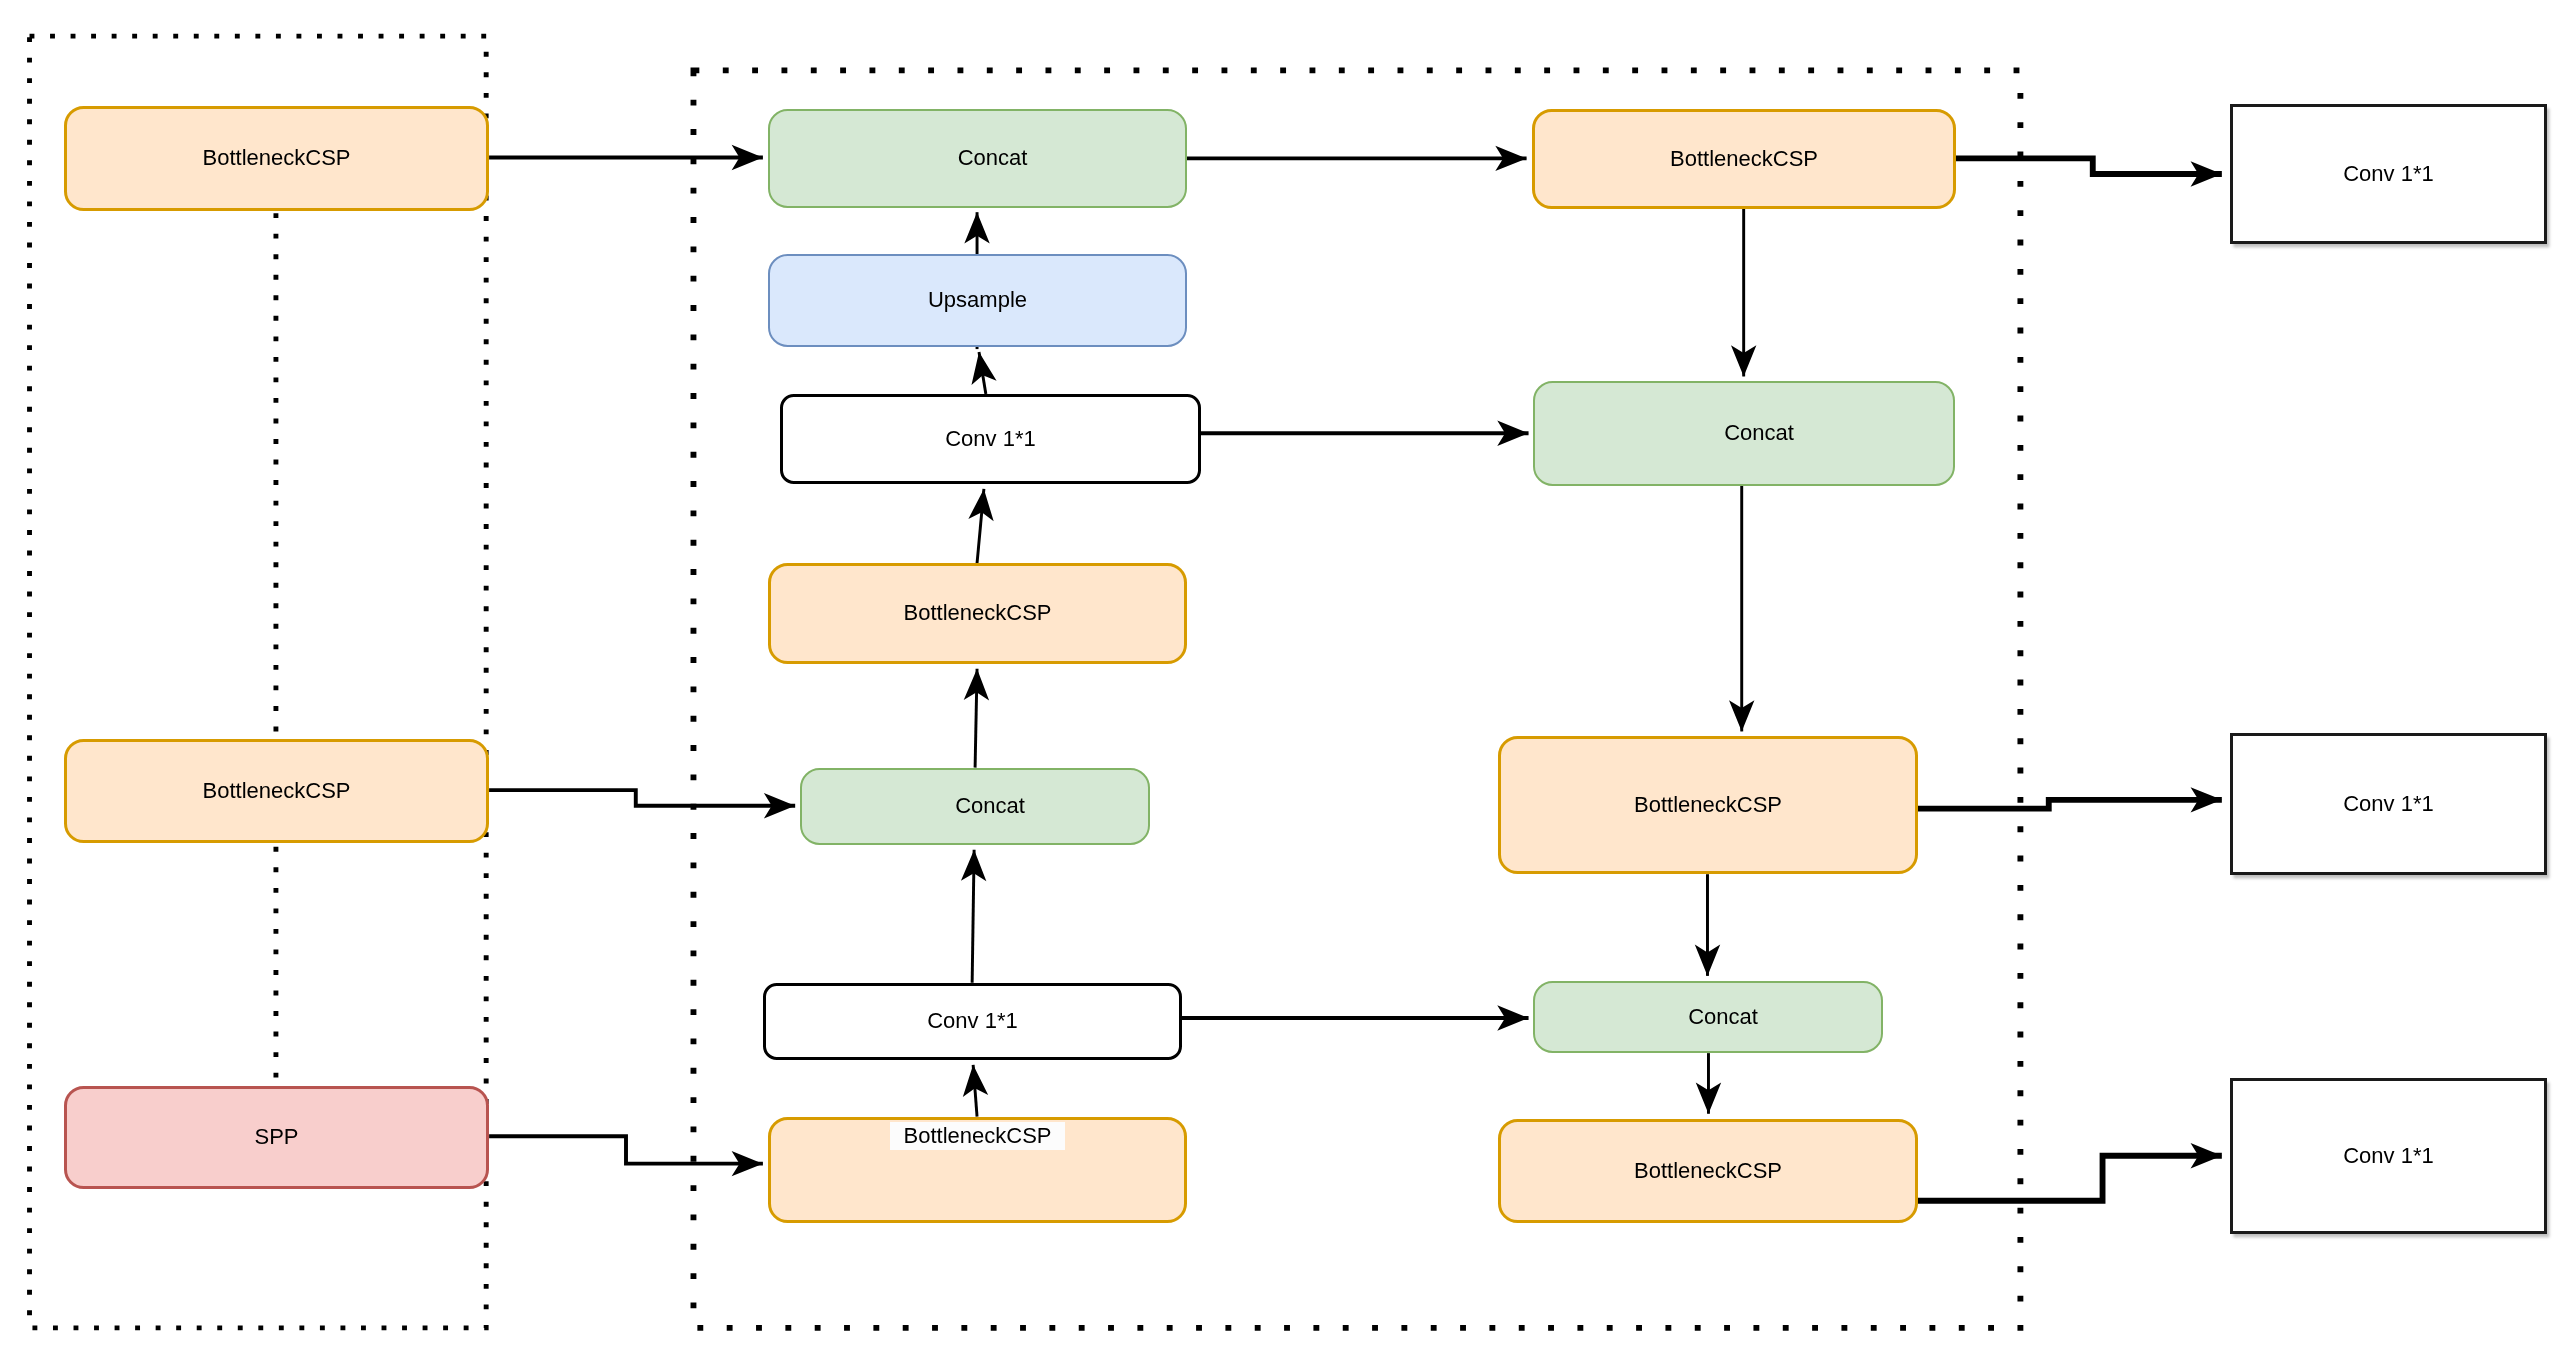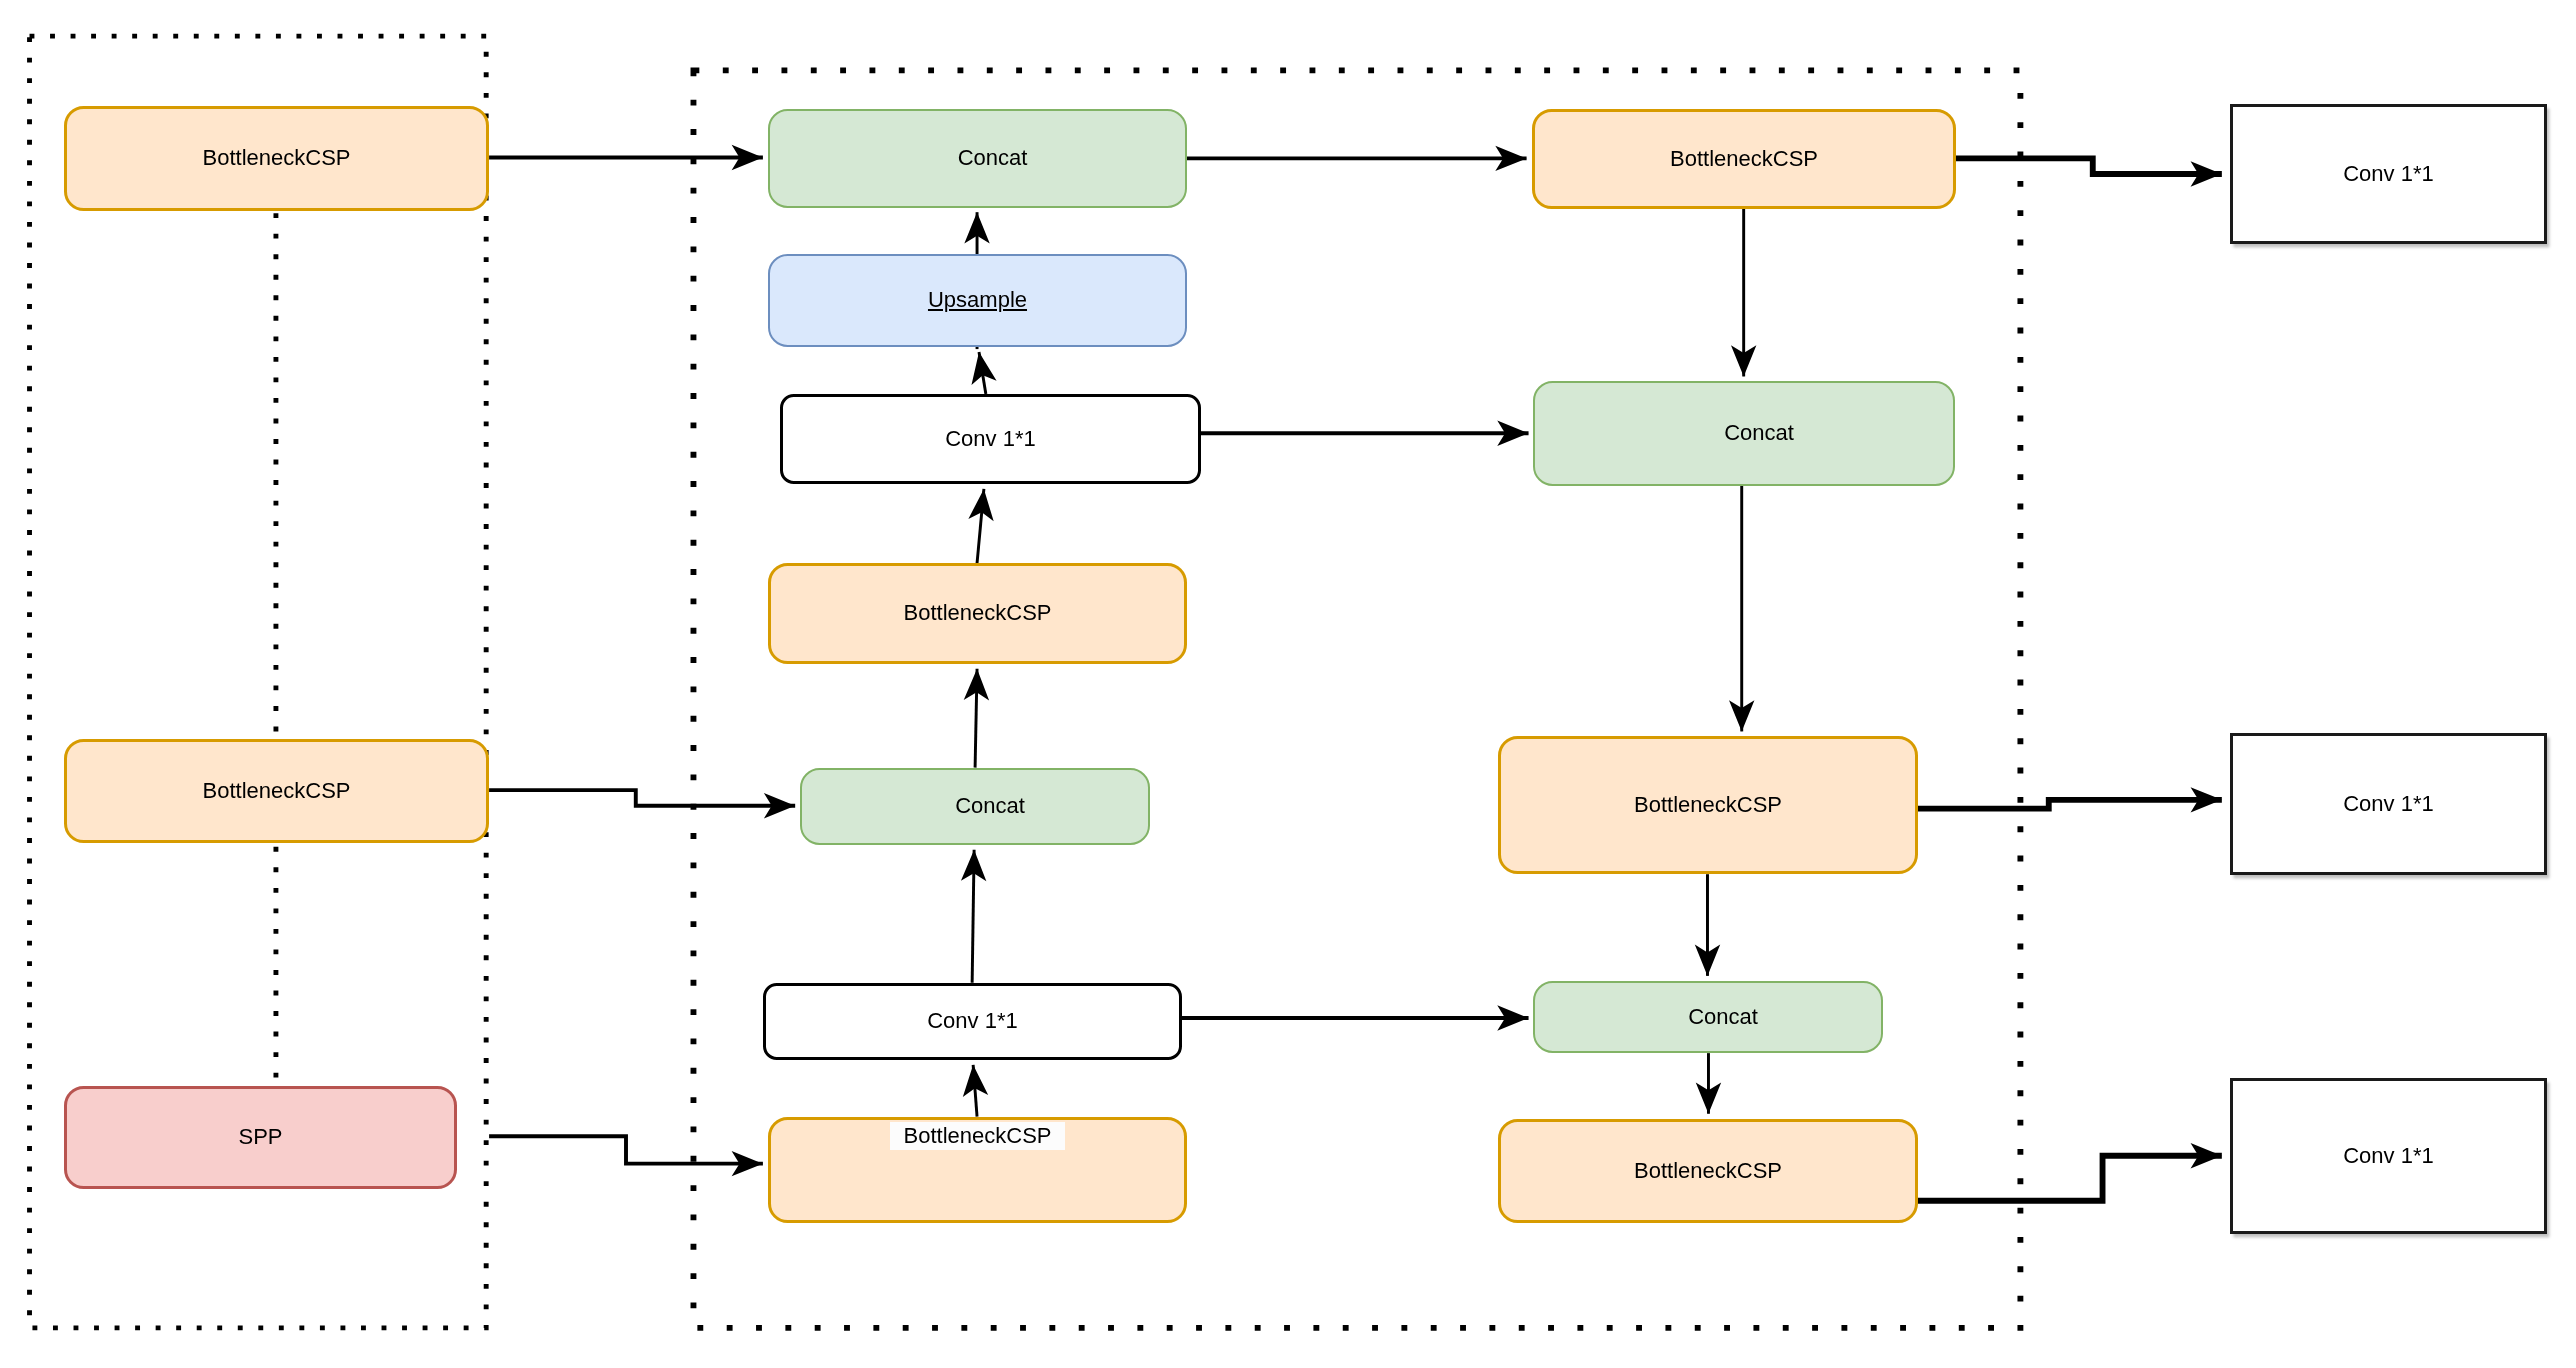--- a/index.html
+++ b/index.html
@@ -71,28 +71,28 @@
     <path class="edge thick" d="M 1961 827 L 2095 827 L 2095 818 L 2272 818" marker-end="url(#ah)"></path>
     <path class="edge thick" d="M 1961 1228 L 2150 1228 L 2150 1182 L 2272 1182" marker-end="url(#ah)"></path>
   </svg>
 
   <div class="node orange" style="left:64px;top:106px;width:425px;height:105px;">
     <span class="lbl">BottleneckCSP</span>
   </div>
   <div class="node orange" style="left:64px;top:739px;width:425px;height:104px;">
     <span class="lbl">BottleneckCSP</span>
   </div>
-  <div class="node red" style="left:64px;top:1086px;width:393px;height:103px;">
+  <div class="node red" style="left:64px;top:1086px;width:425px;height:103px;">
     <span class="lbl">SPP</span>
   </div>
 
   <div class="node green" style="left:768px;top:109px;width:419px;height:99px;">
     <span class="lbl">Concat</span>
   </div>
-  <div class="node blue" style="left:768px;top:254px;width:419px;height:93px;text-decoration:underline;">
+  <div class="node blue" style="left:768px;top:254px;width:419px;height:93px;">
     <span class="lbl">Upsample</span>
   </div>
   <div class="node white-r" style="left:780px;top:394px;width:421px;height:90px;">
     <span class="lbl">Conv 1*1</span>
   </div>
   <div class="node orange" style="left:768px;top:563px;width:419px;height:101px;">
     <span class="lbl">BottleneckCSP</span>
   </div>
   <div class="node green" style="left:800px;top:768px;width:350px;height:77px;">
     <span class="lbl">Concat</span>

